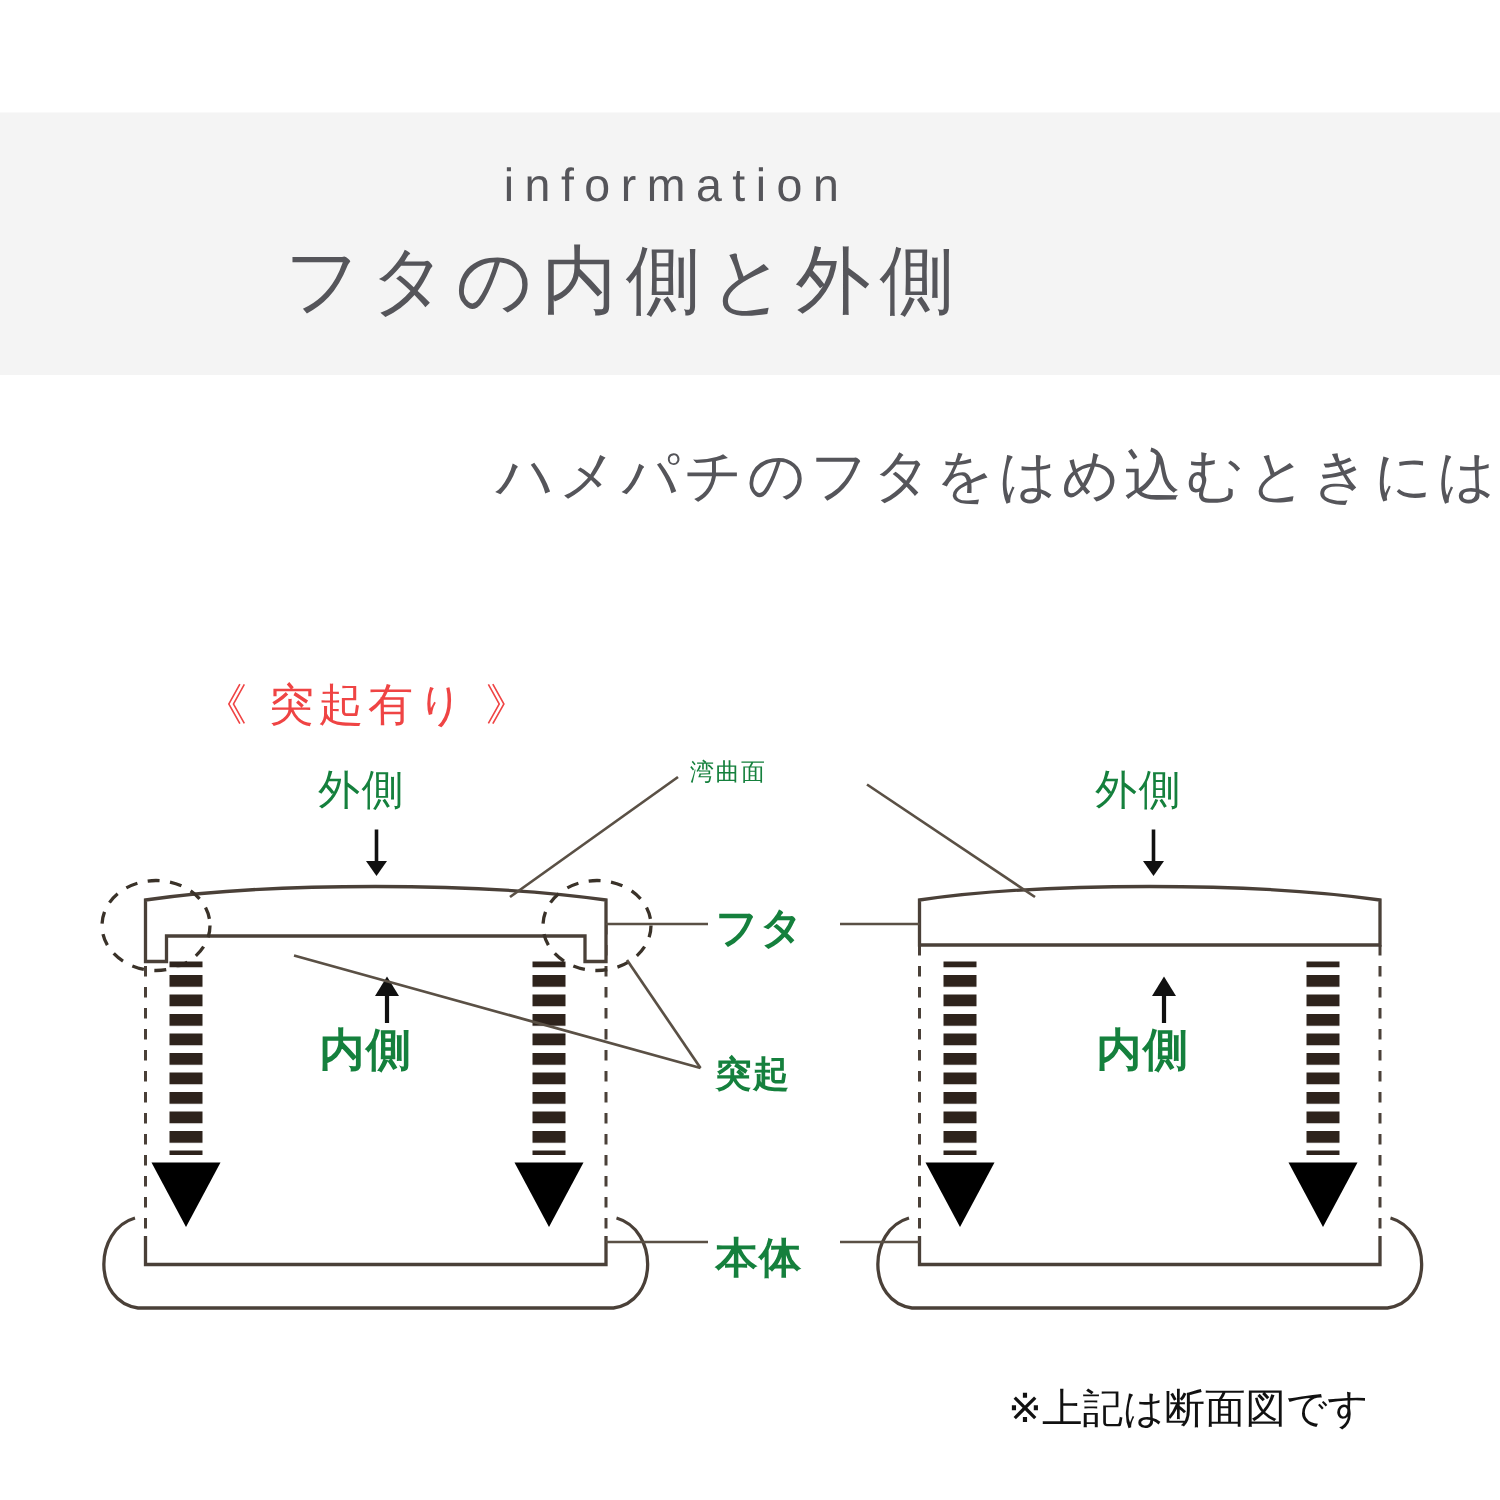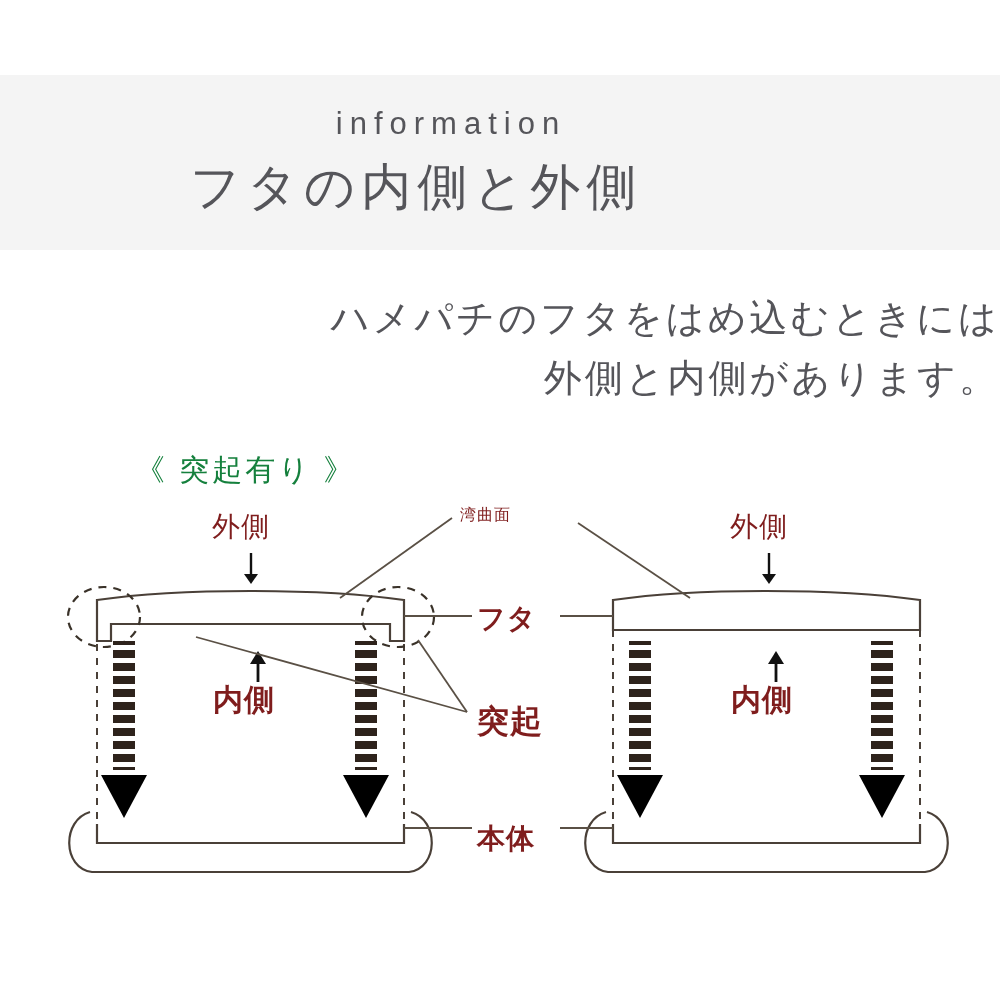--- a/index.html
+++ b/index.html
@@ -66,42 +66,42 @@
     letter-spacing: 3px;
     color: #55555a;
   }
   .subtitle-line { display: block; }
 
   
   .section-heading {
     position: absolute;
     font-size: 30px;
     letter-spacing: 3px;
-    color: #15803d;
+    color: #ef4444;
     font-weight: 400;
     white-space: nowrap;
   }
   .heading-left  { left: 135px; top: 450px; }
   .heading-right { left: 650px; top: 450px; }
 
   
   .lbl {
     position: absolute;
     font-size: 28px;
-    color: #7f1d1d;
+    color: #15803d;
     white-space: nowrap;
     letter-spacing: 1px;
   }
   .lbl-outer-left  { left: 212px; top: 508px; }
   .lbl-outer-right { left: 730px; top: 508px; }
   .lbl-inner-left  { left: 213px; top: 680px; font-size: 30px; font-weight: 700; }
   .lbl-inner-right { left: 731px; top: 680px; font-size: 30px; font-weight: 700; }
   .lbl-curve   { left: 460px; top: 505px; font-size: 16px; font-weight: 400; }
   .lbl-lid     { left: 477px; top: 600px; font-size: 28px; font-weight: 700; }
-  .lbl-boss    { left: 477px; top: 700px; font-size: 32px; font-weight: 700; }
+  .lbl-boss    { left: 477px; top: 700px; font-size: 24px; font-weight: 700; }
   .lbl-body    { left: 477px; top: 820px; font-size: 28px; font-weight: 700; }
 
   .note {
     position: absolute;
     left: 672px;
     top: 921px;
     font-size: 27px;
     color: #111111;
     white-space: nowrap;
     letter-spacing: 0px;
@@ -121,21 +121,20 @@
 <body>
 
 <div id="page">
 
   <div class="header-band"></div>
   <div class="header-kicker">information</div>
   <div class="header-title">フタの内側と外側</div>
 
   <div class="subtitle">
     <span class="subtitle-line">ハメパチのフタをはめ込むときには</span>
-    <span class="subtitle-line">外側と内側があります。</span>
   </div>
 
   <div class="section-heading heading-left">《 突起有り 》</div>
 
   <svg class="svg-layer" viewBox="0 0 1000 1000">
     <defs>
 
       <pattern id="stripeShaft" width="10" height="13" patternUnits="userSpaceOnUse">
         <rect x="0" y="0" width="10" height="8" fill="#2e231c"></rect>
         <rect x="0" y="8" width="10" height="5" fill="#ffffff"></rect>
@@ -236,13 +235,14 @@
   <div class="lbl lbl-outer-left">外側</div>
   <div class="lbl lbl-outer-right">外側</div>
   <div class="lbl lbl-inner-left">内側</div>
   <div class="lbl lbl-inner-right">内側</div>
 
   <div class="lbl lbl-curve">湾曲面</div>
   <div class="lbl lbl-lid">フタ</div>
   <div class="lbl lbl-boss">突起</div>
   <div class="lbl lbl-body">本体</div>
 
+  <div class="note">※上記は断面図です</div>
 </div>
 
 </body></html>

